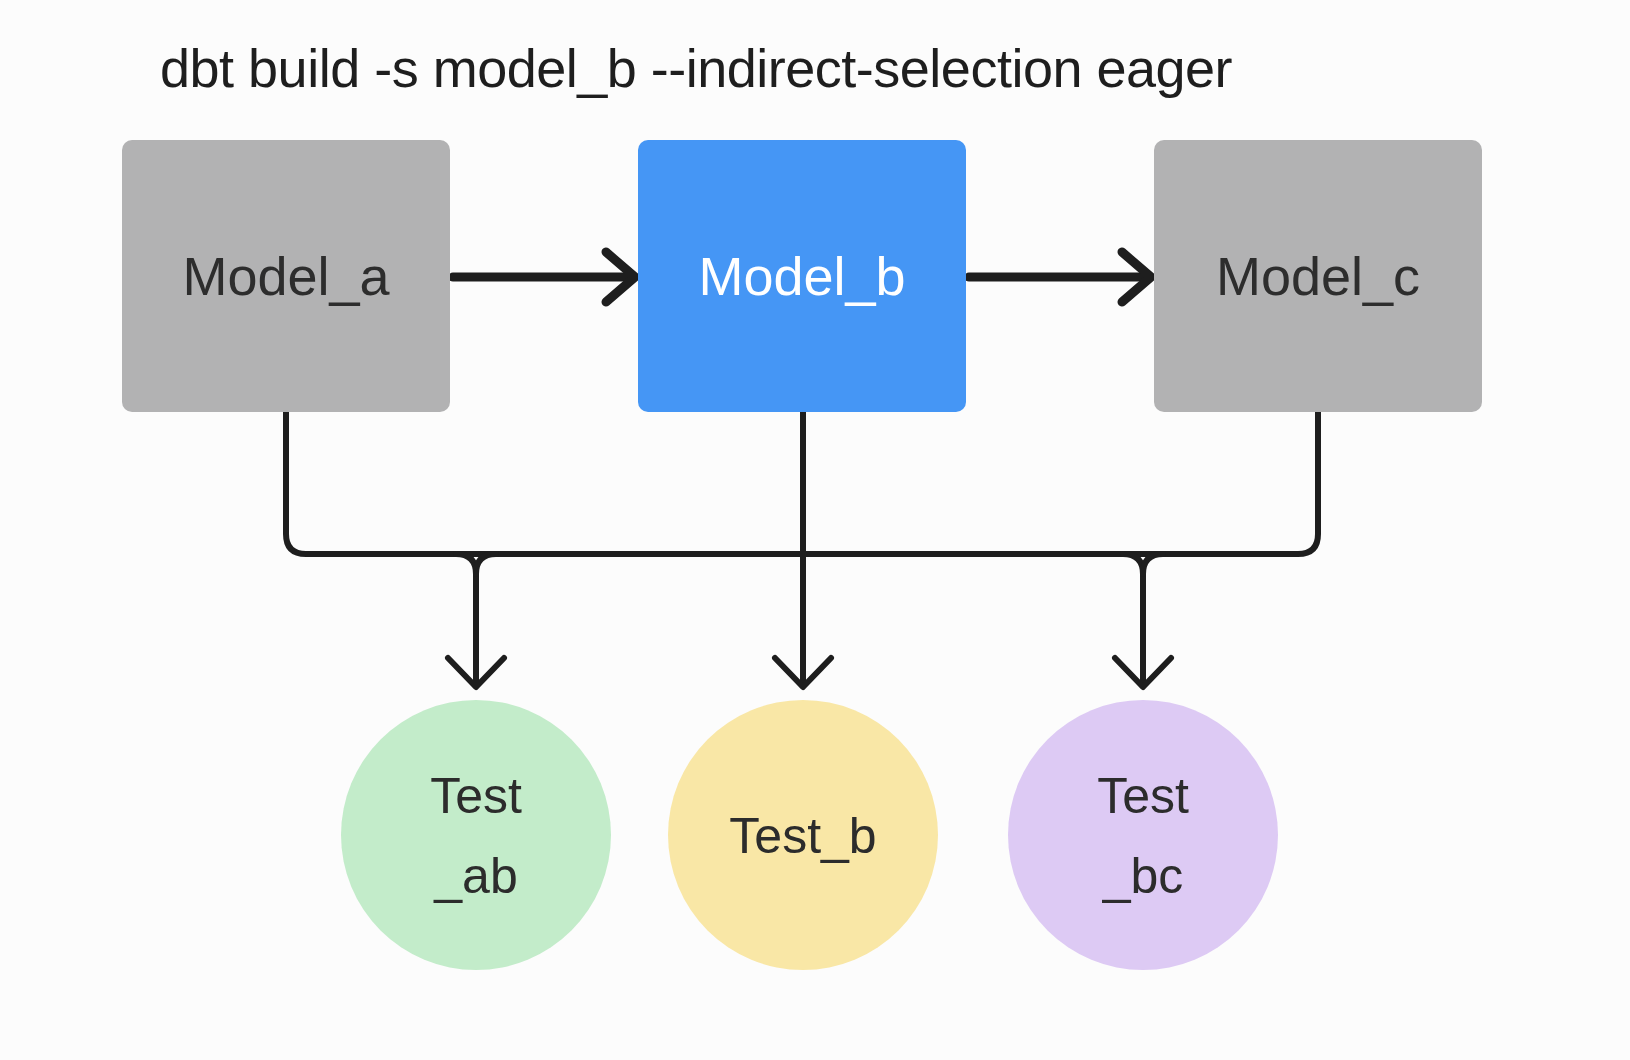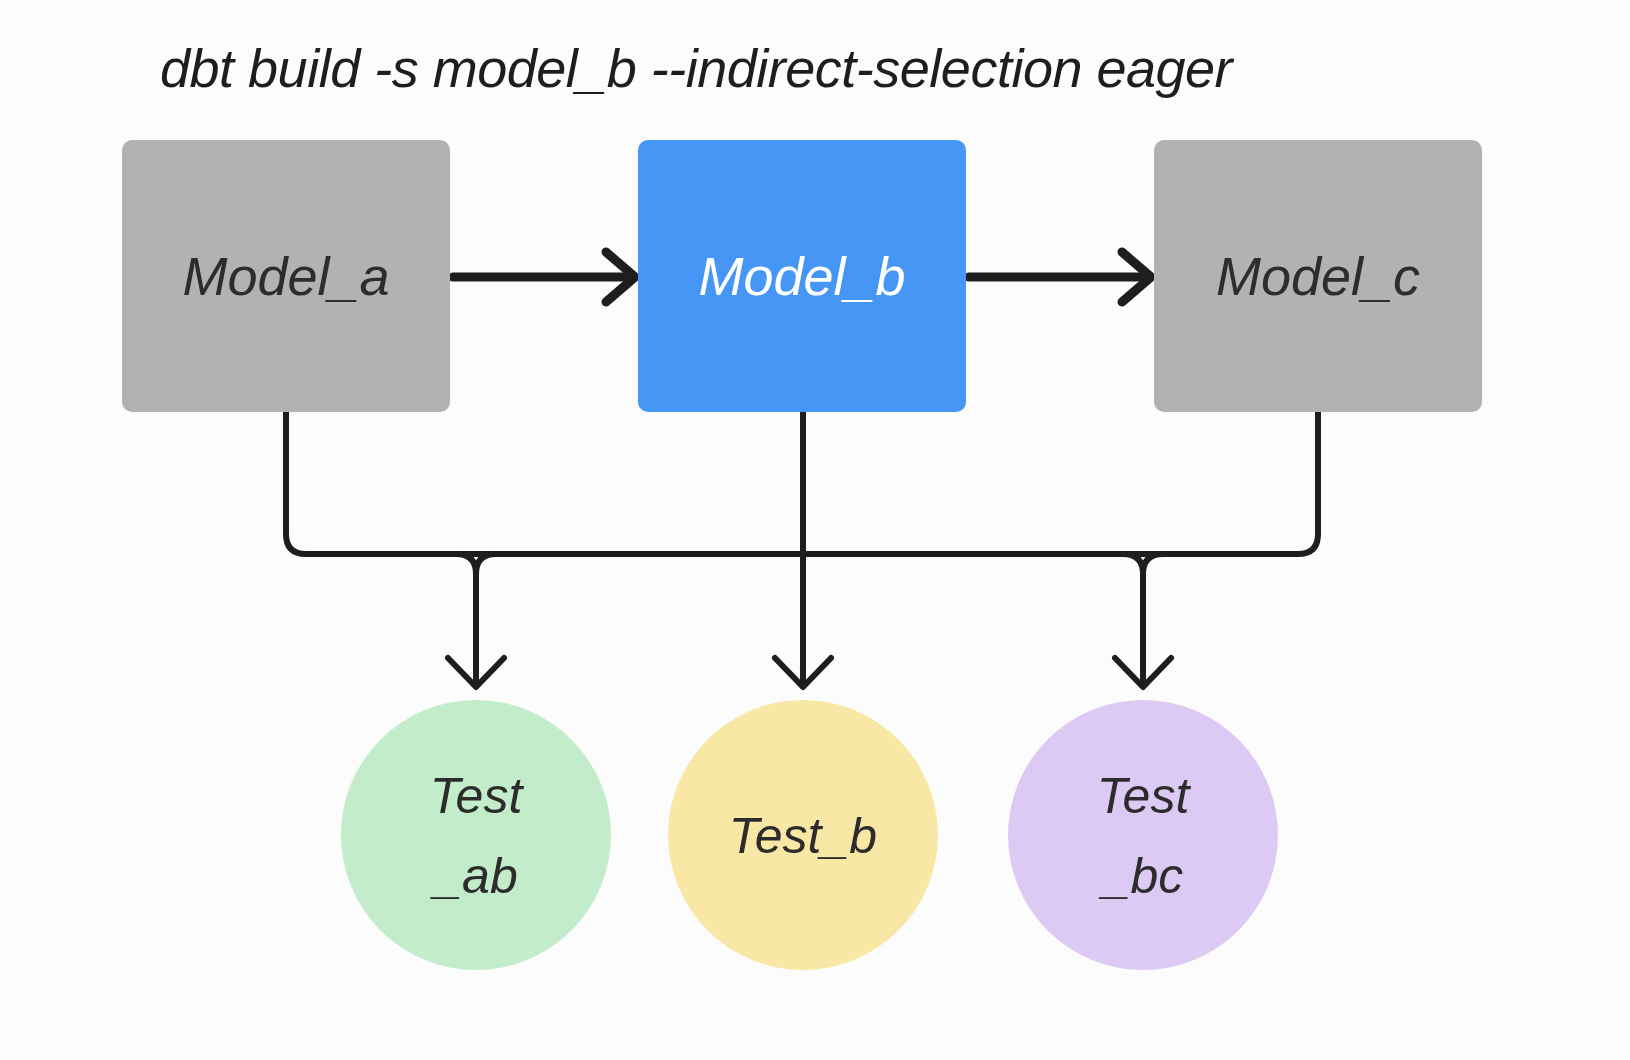--- a/index.html
+++ b/index.html
@@ -5,21 +5,20 @@
   html, body {
     margin: 0;
     padding: 0;
     background: #fcfcfc;
   }
   .stage {
     width: 1630px;
     height: 1060px;
     position: relative;
     overflow: hidden;
-    font-style: italic;
   }
   svg { display: block; }
   text {
     font-family: "Liberation Sans", sans-serif;
   }
   .title-text {
     font-size: 54px;
     font-weight: 500;
     letter-spacing: -0.5px;
   }

